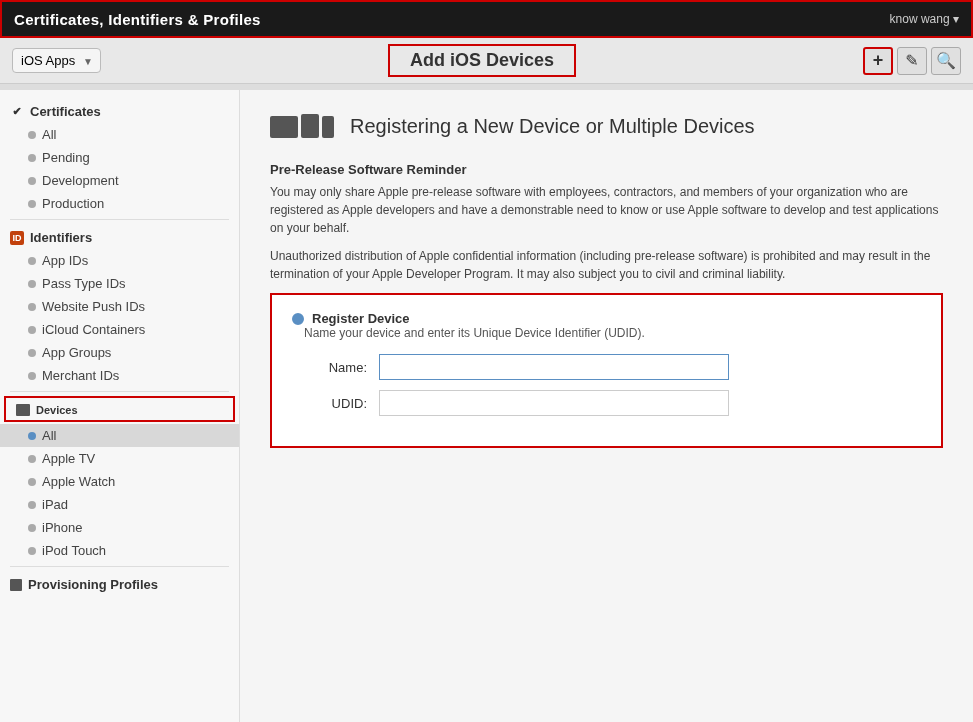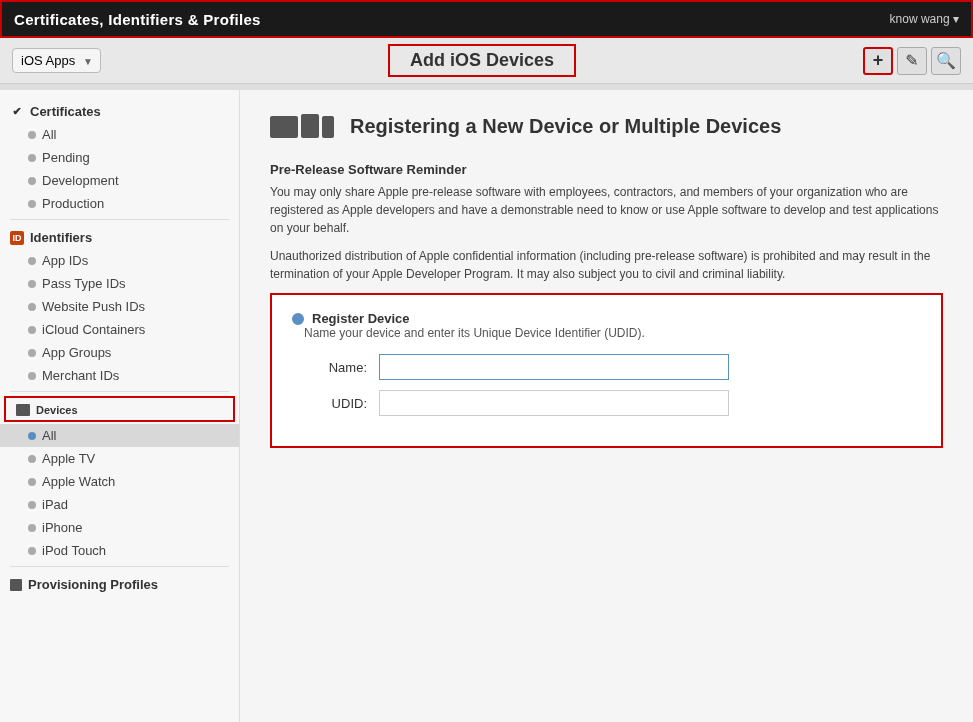--- a/index.html
+++ b/index.html
@@ -198,21 +198,21 @@
       border-radius: 2px;
     }
     .device-shape-phone {
       width: 12px;
       height: 22px;
       background: #555;
       border-radius: 2px;
     }
     #page-heading-title {
       font-size: 20px;
-      font-weight: bold;
+      font-weight: normal;
       color: #333;
     }
     .pre-release-box {
     }
     .pre-release-title {
       font-weight: bold;
       font-size: 13px;
       margin-bottom: 6px;
     }
     .pre-release-text {

